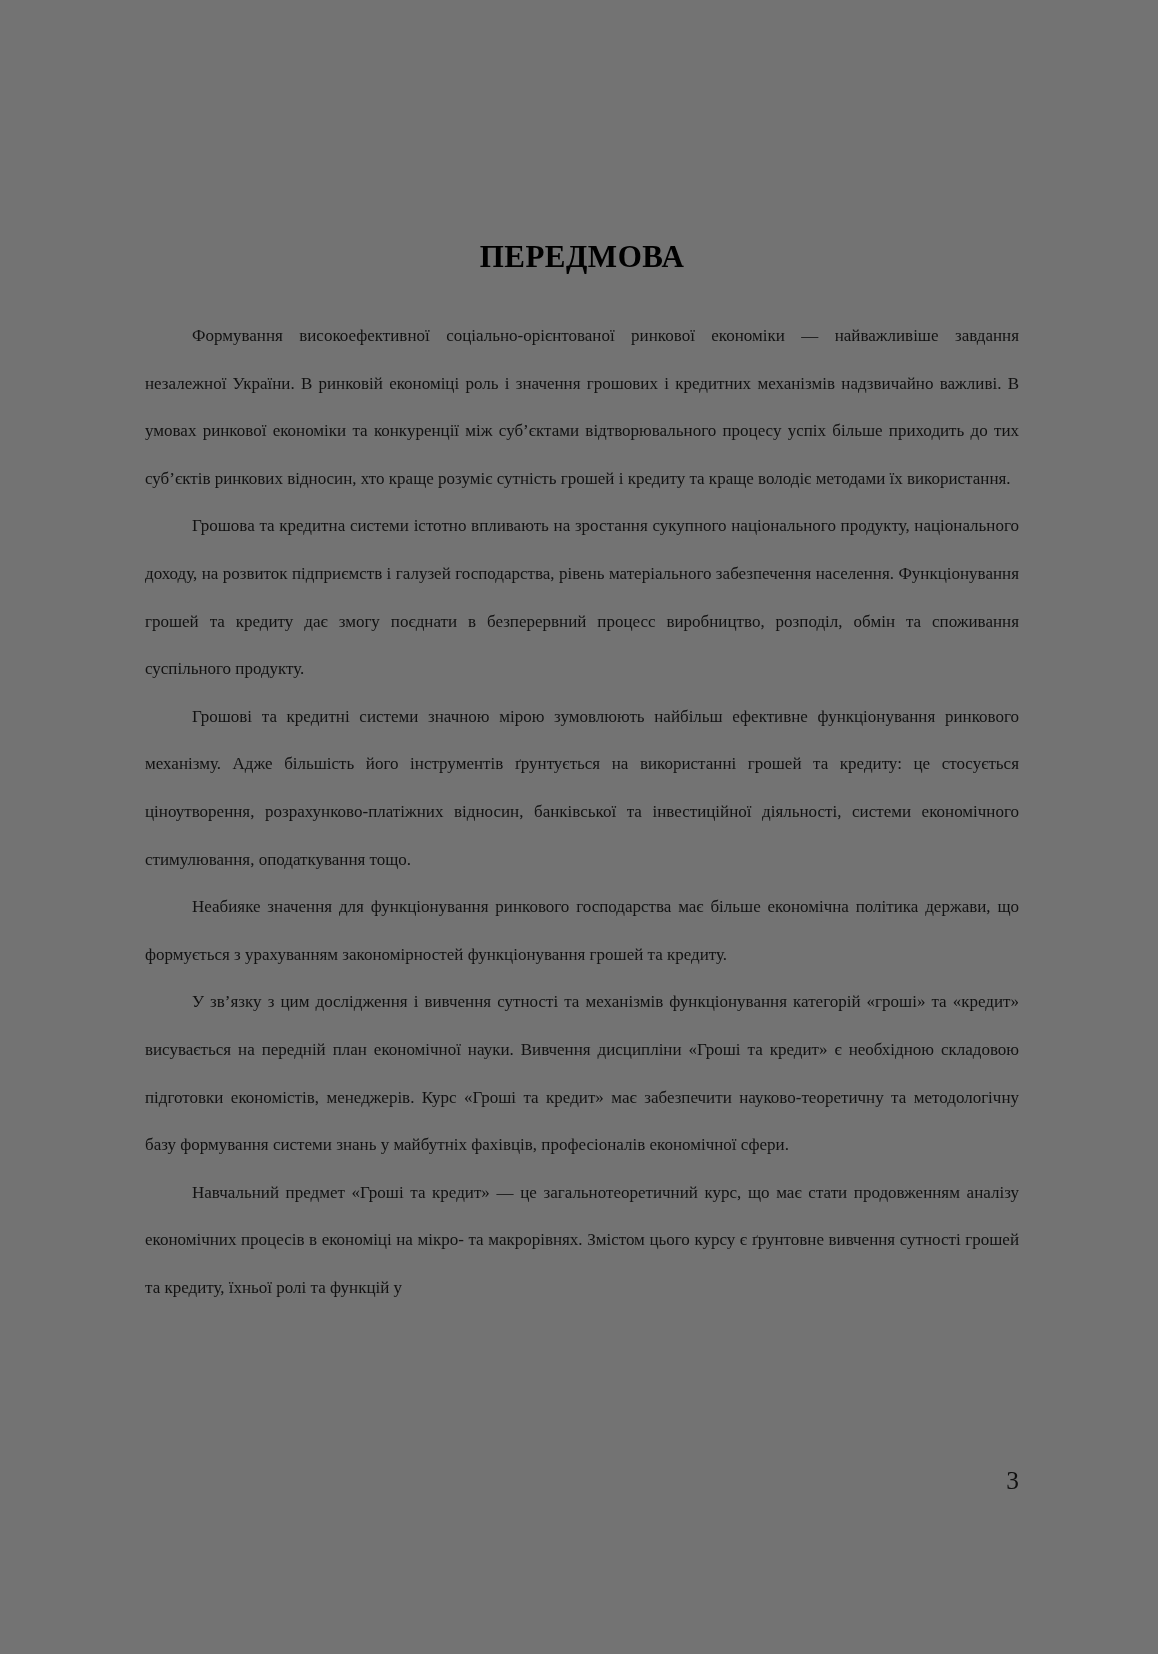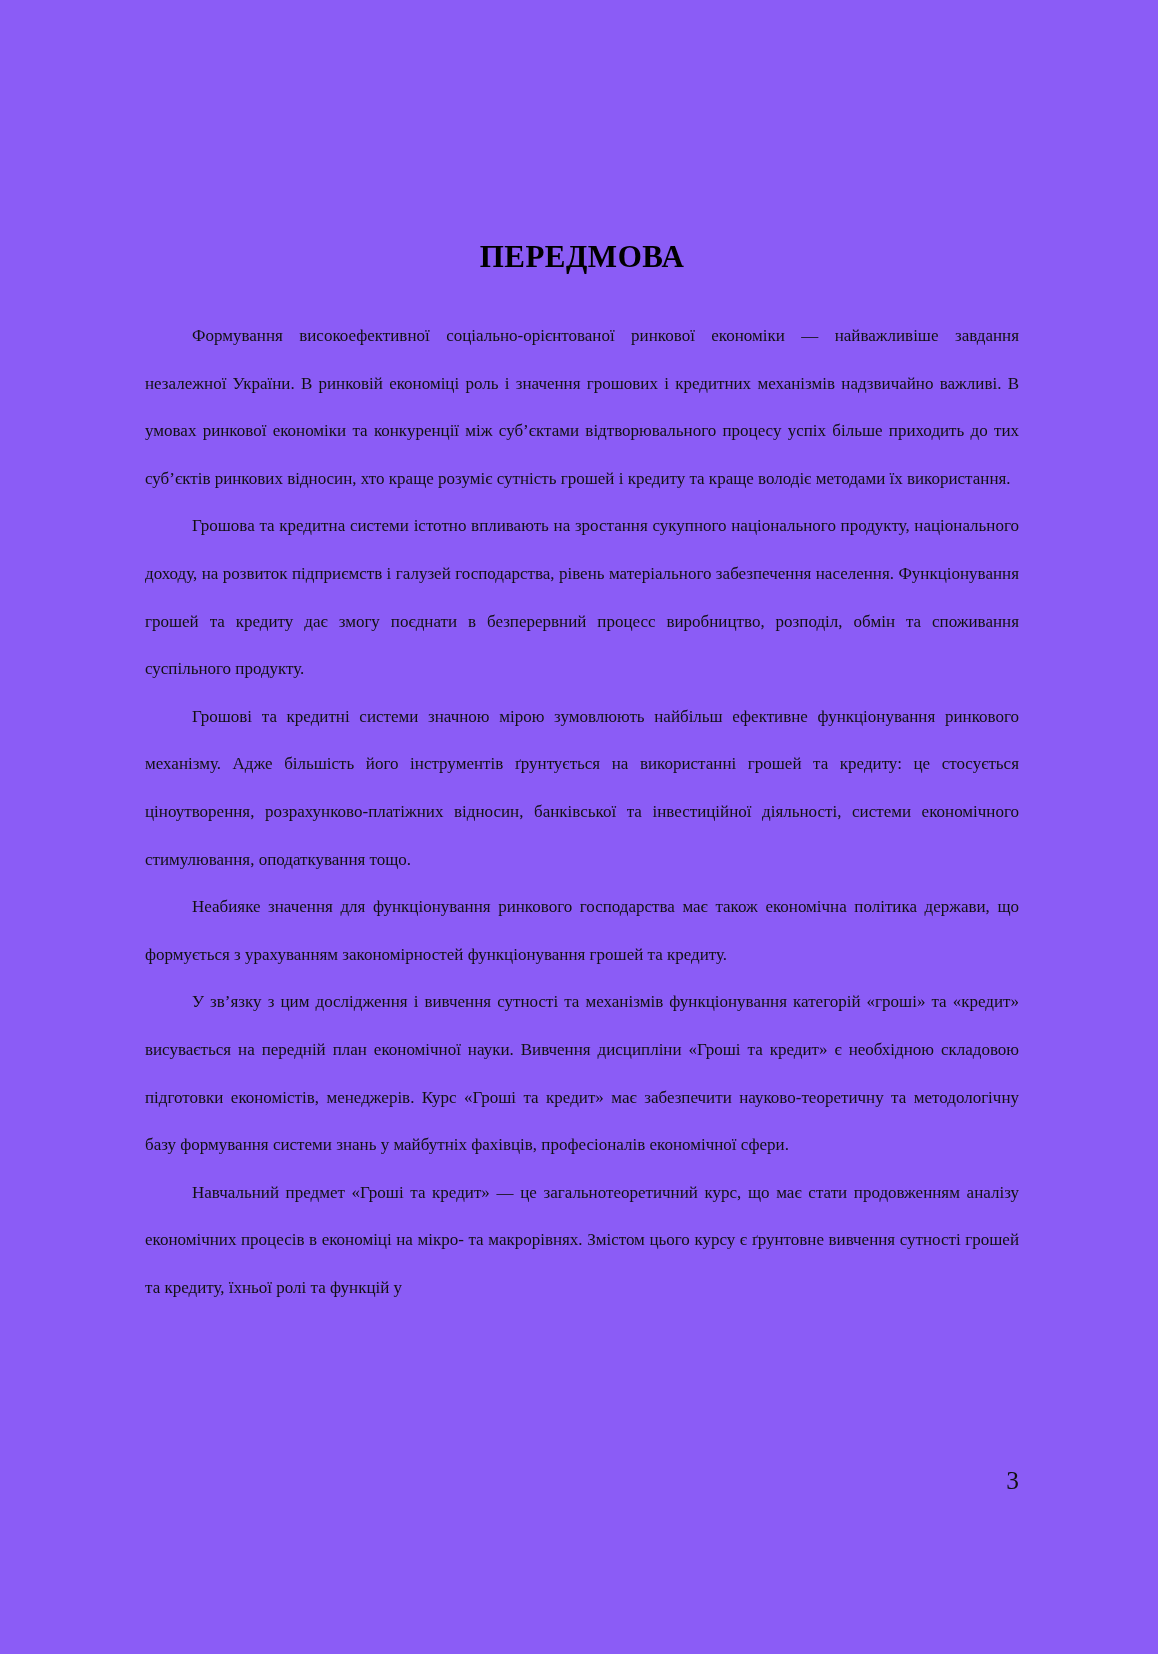--- a/index.html
+++ b/index.html
@@ -6,21 +6,21 @@
   html, body {
     margin: 0;
     padding: 0;
     background: #ffffff;
   }
 
   .page {
     position: relative;
     width: 1158px;
     height: 1654px;
-    background: #8b5cf6;
+    background: #737373;
     overflow: hidden;
     font-family: "Liberation Serif", "DejaVu Serif", serif;
     color: #0a0a0a;
     box-sizing: border-box;
   }
 
   .content-block {
     position: absolute;
     left: 145px;
     top: 240px;
@@ -70,21 +70,21 @@
 <div class="page">
 
   <div class="content-block">
 
     <h1 class="page-title">ПЕРЕДМОВА</h1>
 
     <div class="body-text">
       <p class="body-paragraph">Формування високоефективної соціально-орієнтованої ринкової економіки — найважливіше завдання незалежної України. В ринковій економіці роль і значення грошових і кредитних механізмів надзвичайно важливі. В умовах ринкової економіки та конкуренції між суб’єктами відтворювального процесу успіх більше приходить до тих суб’єктів ринкових відносин, хто краще розуміє сутність грошей і кредиту та краще володіє методами їх використання.</p>
       <p class="body-paragraph">Грошова та кредитна системи істотно впливають на зростання сукупного національного продукту, національного доходу, на розвиток підприємств і галузей господарства, рівень матеріального забезпечення населення. Функціонування грошей та кредиту дає змогу поєднати в безперервний процесс виробництво, розподіл, обмін та споживання суспільного продукту.</p>
       <p class="body-paragraph">Грошові та кредитні системи значною мірою зумовлюють найбільш ефективне функціонування ринкового механізму. Адже більшість його інструментів ґрунтується на використанні грошей та кредиту: це стосується ціноутворення, розрахунково-платіжних відносин, банківської та інвестиційної діяльності, системи економічного стимулювання, оподаткування тощо.</p>
-      <p class="body-paragraph">Неабияке значення для функціонування ринкового господарства має також економічна політика держави, що формується з урахуванням закономірностей функціонування грошей та кредиту.</p>
+      <p class="body-paragraph">Неабияке значення для функціонування ринкового господарства має більше економічна політика держави, що формується з урахуванням закономірностей функціонування грошей та кредиту.</p>
       <p class="body-paragraph">У зв’язку з цим дослідження і вивчення сутності та механізмів функціонування категорій «гроші» та «кредит» висувається на передній план економічної науки. Вивчення дисципліни «Гроші та кредит» є необхідною складовою підготовки економістів, менеджерів. Курс «Гроші та кредит» має забезпечити науково-теоретичну та методологічну базу формування системи знань у майбутніх фахівців, професіоналів економічної сфери.</p>
       <p class="body-paragraph">Навчальний предмет «Гроші та кредит» — це загальнотеоретичний курс, що має стати продовженням аналізу економічних процесів в економіці на мікро- та макрорівнях. Змістом цього курсу є ґрунтовне вивчення сутності грошей та кредиту, їхньої ролі та функцій у</p>
     </div>
 
   </div>
 
   <div class="page-number">3</div>
 
 </div>
 

